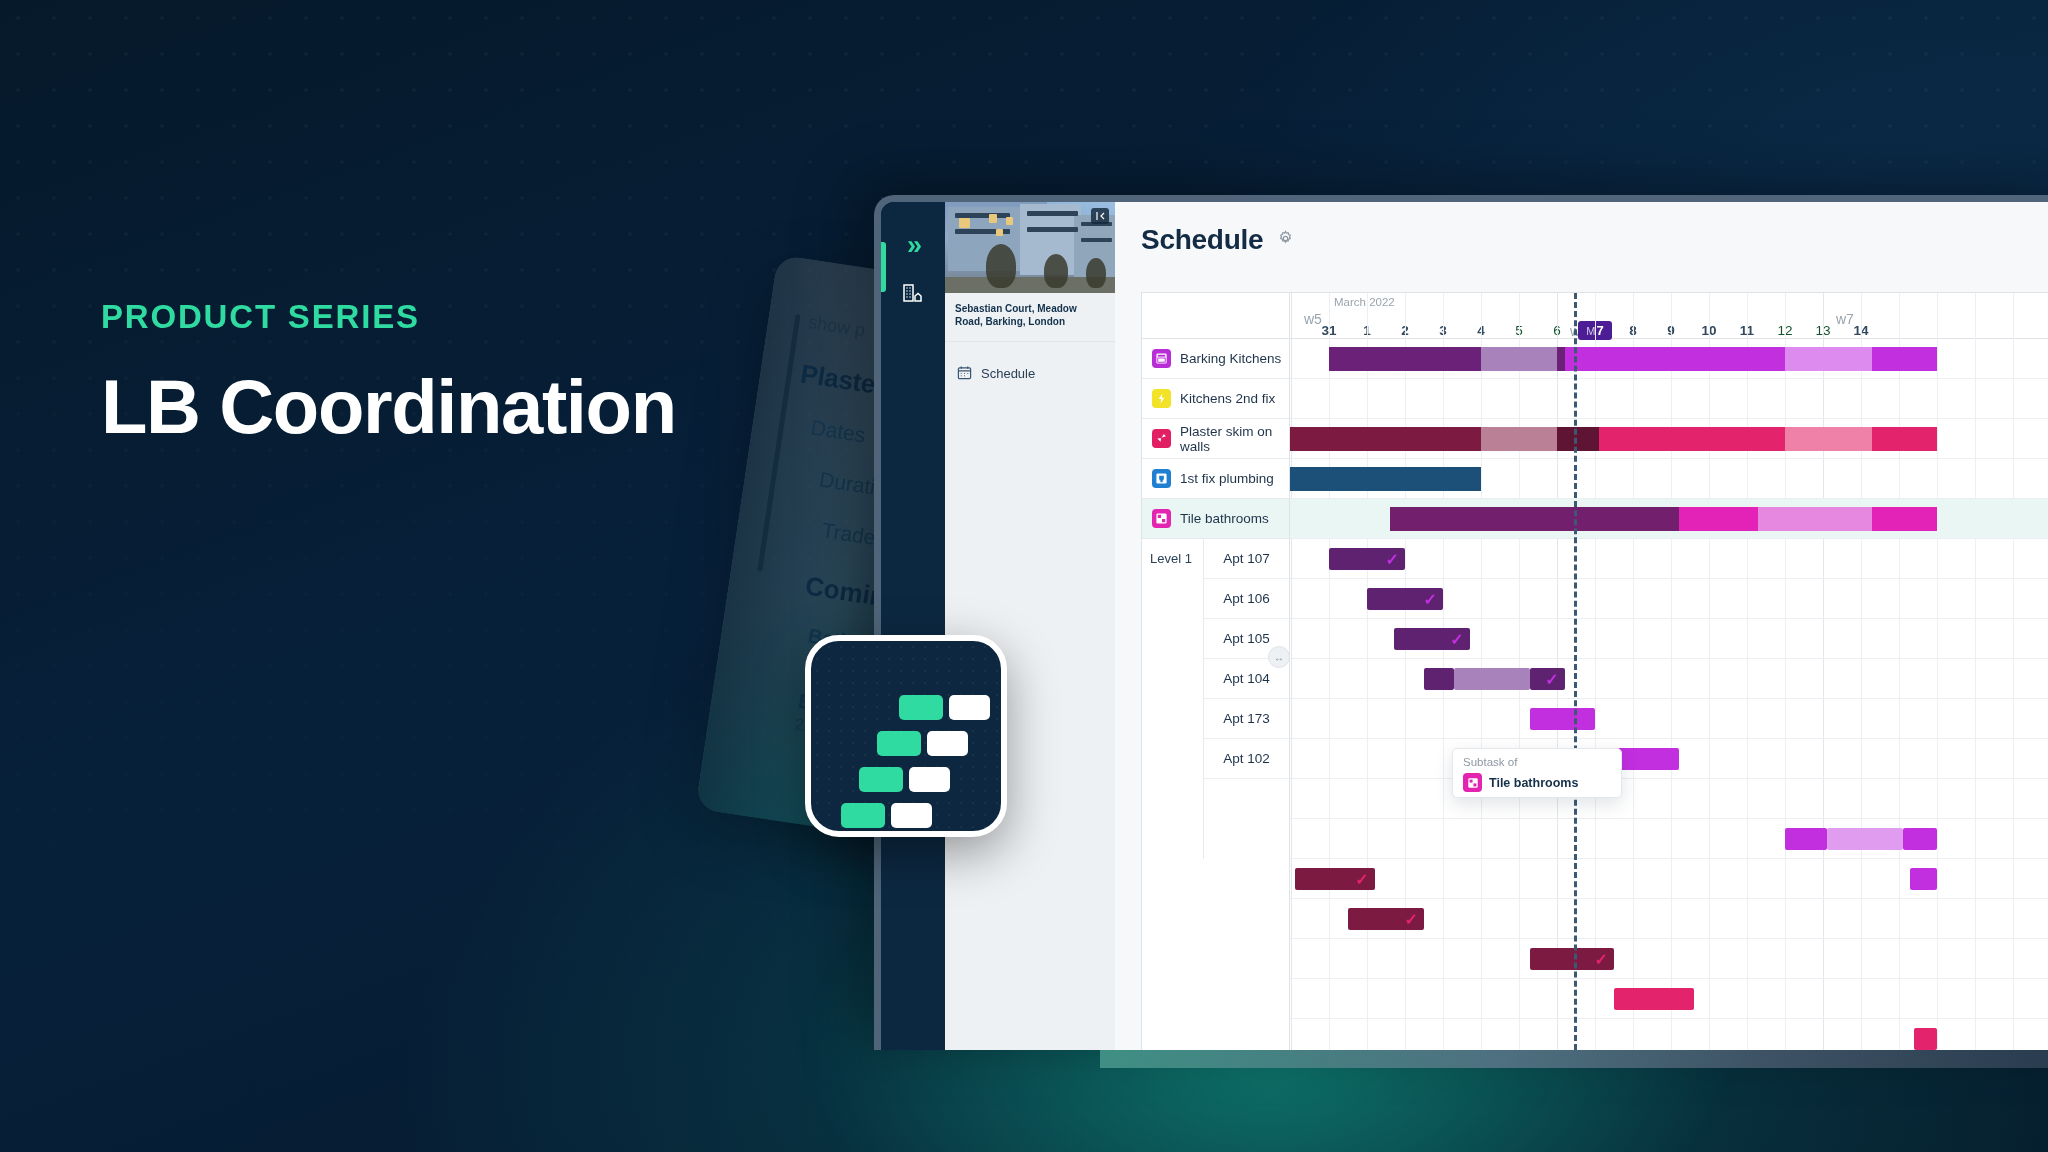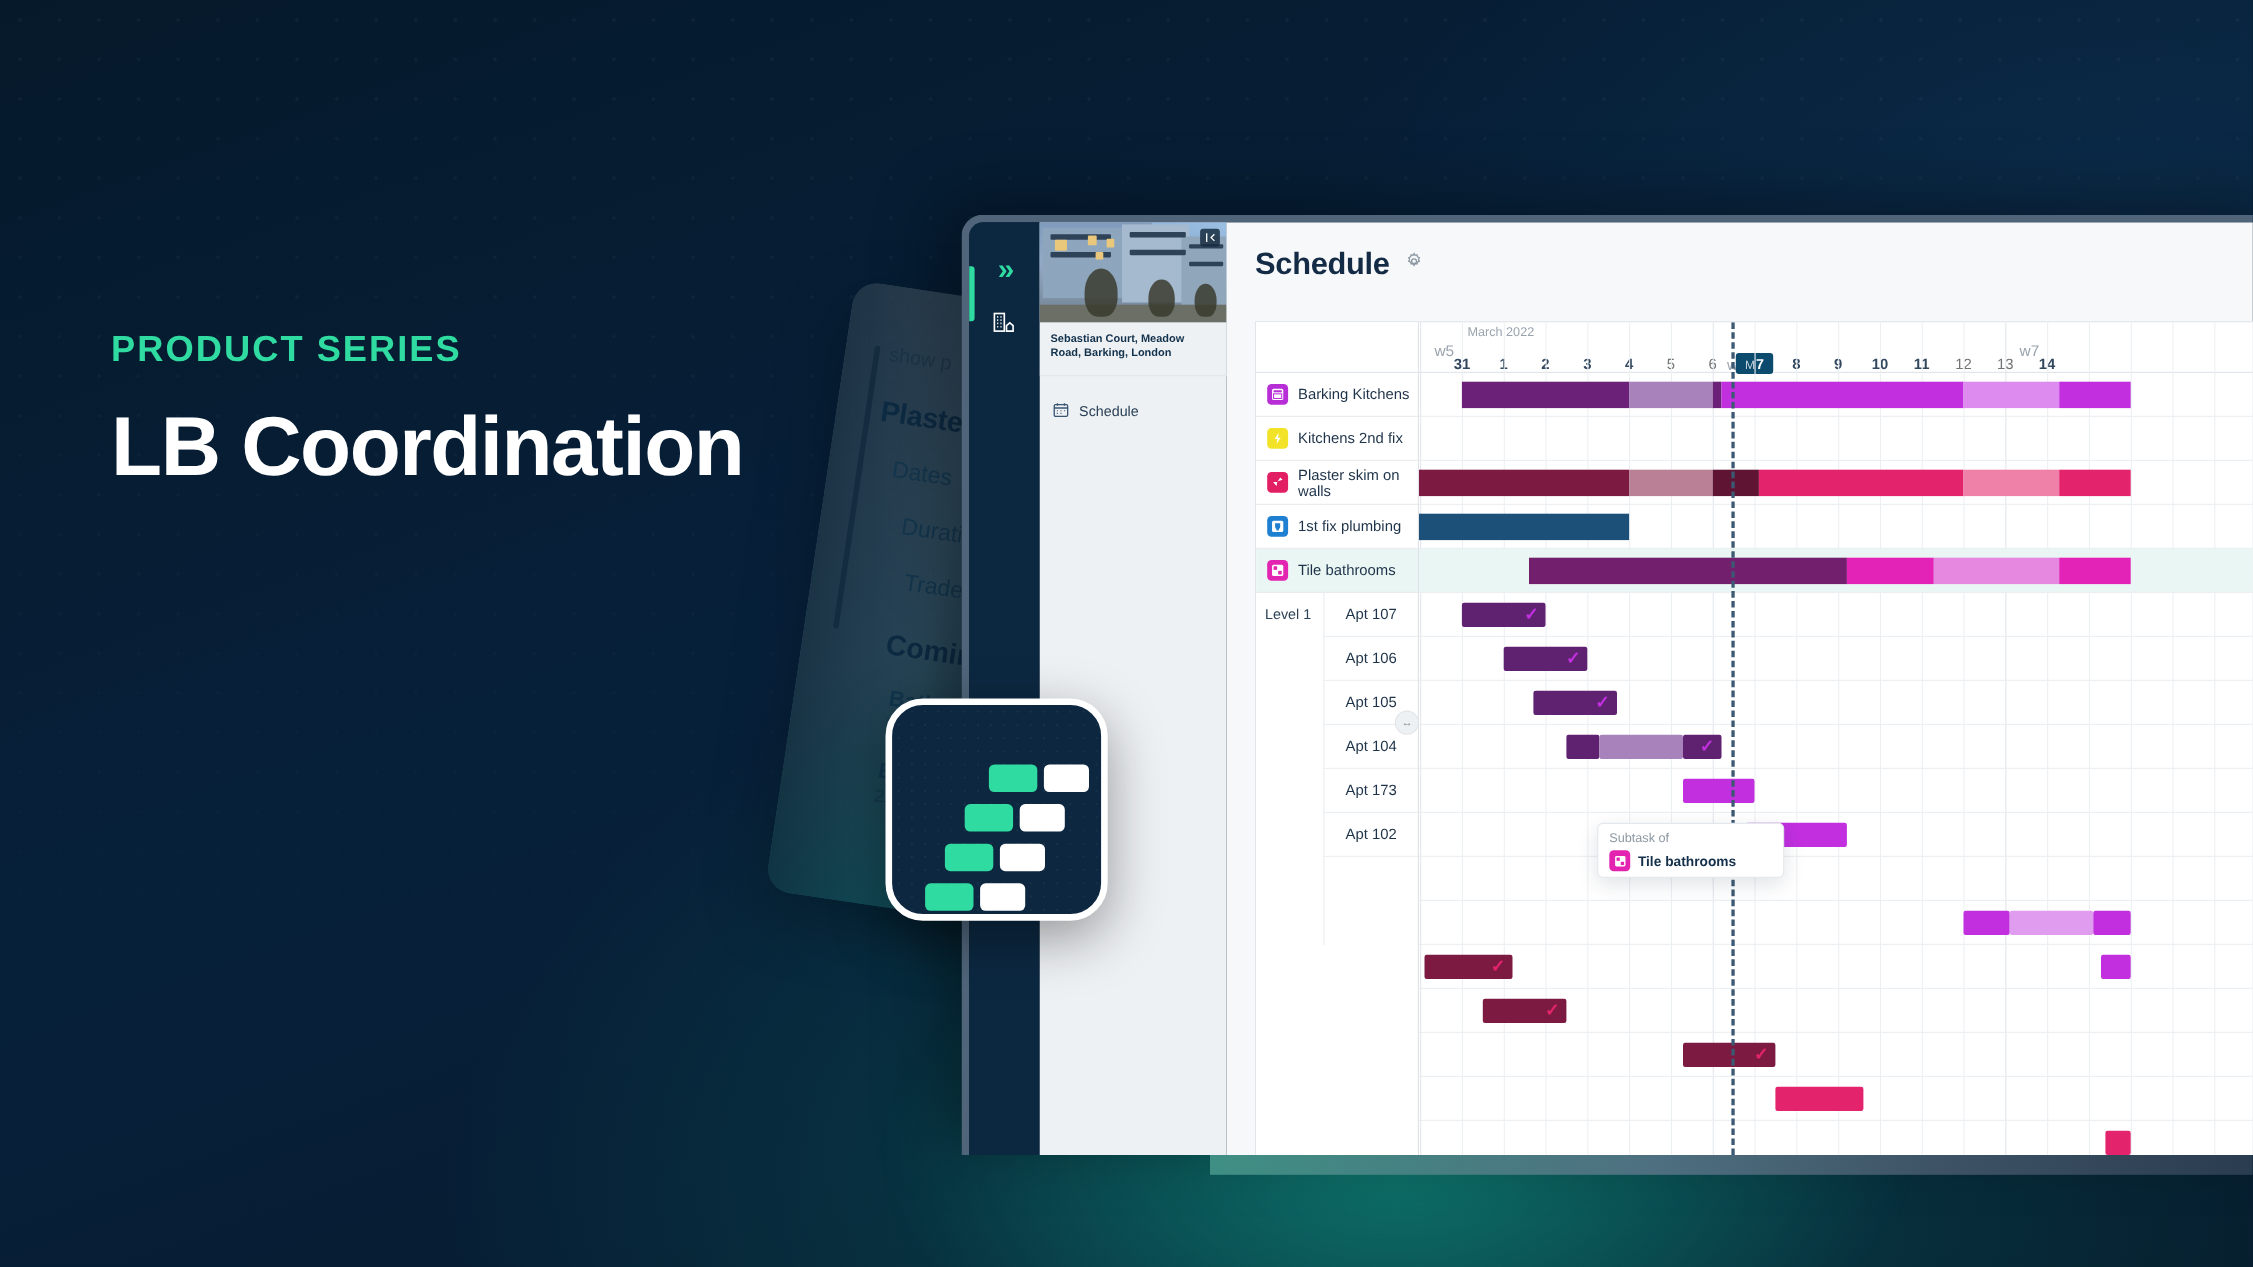--- a/index.html
+++ b/index.html
@@ -121,23 +121,23 @@
   .gantt{ position:absolute; left:26px; top:90px; right:0; bottom:0; border-top:1px solid #dfe3e8; border-left:1px solid #dfe3e8; background:#fff; display:flex; }
   .g-left{ width:148px; flex:0 0 148px; border-right:1px solid #dfe3e8; background:#fff; }
   .g-right{ flex:1; position:relative; overflow:hidden; }
 
   .hdr-spacer{ height:46px; border-bottom:1px solid #dfe3e8; }
   .date-hdr{ height:46px; border-bottom:1px solid #dfe3e8; position:relative; }
   .month-lbl{ position:absolute; left:44px; top:3px; font-size:11.5px; color:#9aa4ae; }
   .wk-lbl{ position:absolute; top:18px; font-size:14px; color:#9aa4ae; }
   .day-row{ position:absolute; left:0; top:30px; height:16px; width:100%; }
   .day{ position:absolute; top:0; width:38px; text-align:center; font-size:13.5px; font-weight:700; color:#32485e; }
-  .day.dim{ color:#737373; font-weight:400; }
+  .day.dim{ color:#14532d; font-weight:400; }
   .day.today{
-    color:#fff; background:#0c4a6e; border-radius:3px; height:19px; line-height:19px;
+    color:#fff; background:#4c1d95; border-radius:3px; height:19px; line-height:19px;
     top:-2px; width:34px; padding:0; font-size:13px;
   }
   .day.today .dow{ opacity:.75; font-weight:400; font-size:11px; margin-right:1px;}
 
   .grid-line{ position:absolute; top:0; bottom:0; width:1px; background:#edf0f3; }
   .grid-line.wk{ background:#e3e7eb; }
   .today-line{ position:absolute; top:0; bottom:0; width:0; border-left:3px dashed #3c5973; }
 
   .rowlabel{ height:40px; border-bottom:1px solid #e8ebee; display:flex; align-items:center; padding-left:10px; gap:9px; font-size:13.5px; color:#1e3консь; }
   .rowlabel{ color:#1e3349; }

